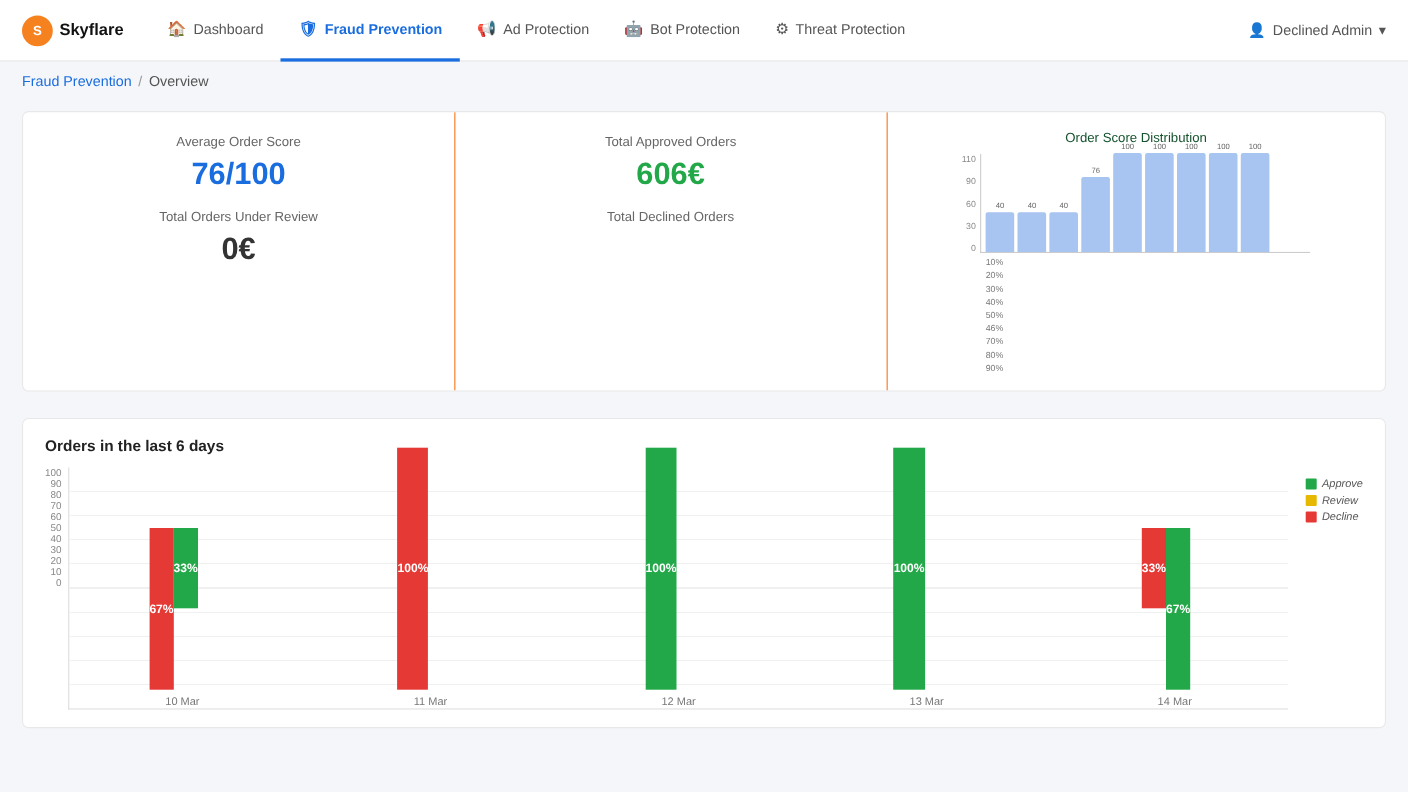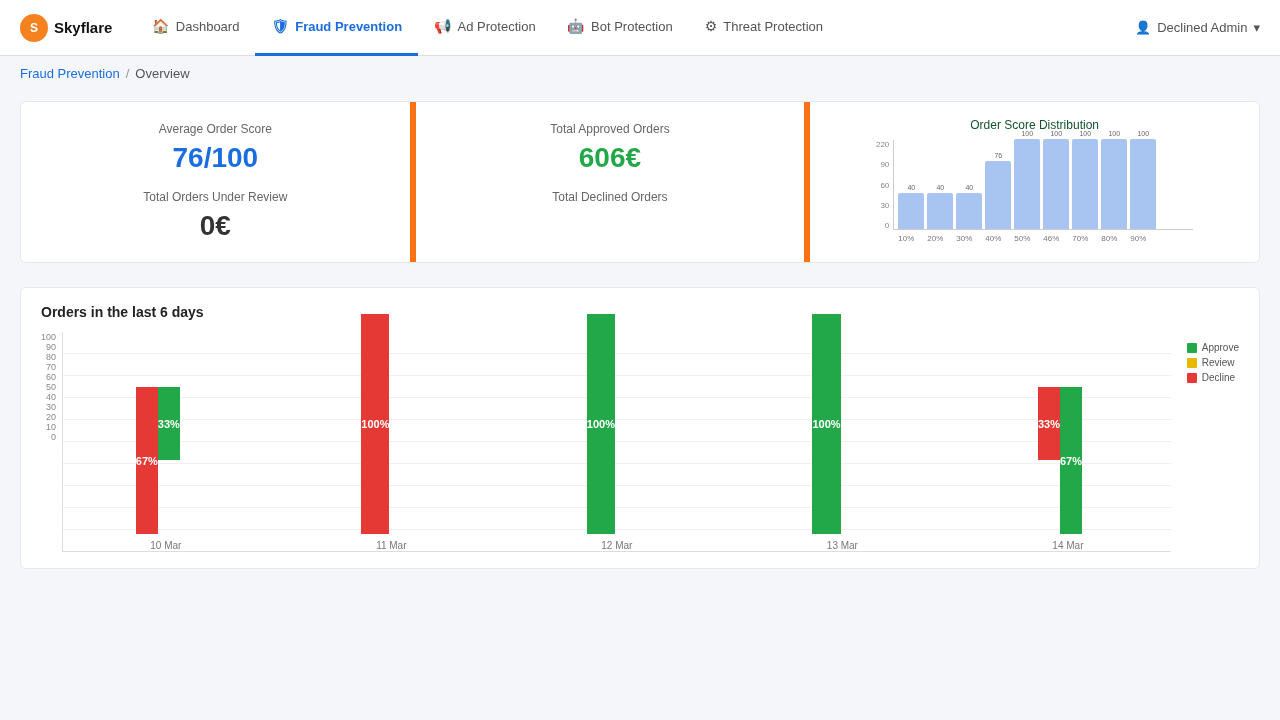--- a/index.html
+++ b/index.html
@@ -86,21 +86,21 @@
       gap: 0;
       background: #fff;
       border: 1px solid #e8e8e8;
       border-radius: 6px;
       margin-bottom: 24px;
       overflow: hidden;
     }
     .stat-card {
       flex: 1;
       padding: 20px 24px;
-      border-right: 6px solid #f97316;
+      border-right: 1px solid #f97316;
       text-align: center;
     }
     .stat-card:last-child { border-right: none; }
     .stat-label {
       font-size: 12px;
       color: #666;
       margin-bottom: 6px;
     }
     .stat-value {
       font-size: 28px;
@@ -152,23 +152,25 @@
       gap: 2px;
     }
     .dist-bar {
       background: #a8c4f0;
       width: 26px;
       border-radius: 2px 2px 0 0;
     }
     .dist-x-labels {
       display: flex;
       gap: 3px;
+      justify-content: center;
       margin-top: 4px;
       width: 300px;
       margin: 4px auto 0;
+      flex-direction: column;
     }
     .dist-x-label {
       width: 26px;
       text-align: center;
       font-size: 8px;
       color: #777;
     }
 
     
     .section-title {
@@ -259,24 +261,25 @@
     .legend {
       display: flex;
       flex-direction: column;
       gap: 4px;
       margin-left: 16px;
       justify-content: flex-start;
       padding-top: 10px;
     }
     .legend-item {
       display: flex;
-      align-items: flex-end;
+      align-items: flex-start;
       gap: 5px;
       font-size: 10px;
       color: #555;
+      font-style: italic;
     }
     .legend-dot {
       width: 10px; height: 10px;
       border-radius: 1px;
       flex-shrink: 0;
     }
     .legend-dot.green { background: #22a848; }
     .legend-dot.yellow { background: #e6b800; }
     .legend-dot.red { background: #e53935; }
   </style>
@@ -337,21 +340,21 @@
     <div class="stat-card">
       <div class="stat-label">Total Approved Orders</div>
       <div class="stat-value green">606€</div>
       <div class="stat-sub-label">Total Declined Orders</div>
     </div>
 
     <div class="chart-panel">
       <div class="chart-title">Order Score Distribution</div>
       <div style="display:flex; align-items:flex-start; justify-content:center;">
         <div style="display:flex; flex-direction:column; justify-content:space-between; height:90px; padding-bottom:0; margin-right:4px; text-align:right;">
-          <span style="font-size:8px; color:#888;">220</span>
+          <span style="font-size:8px; color:#888;">110</span>
           <span style="font-size:8px; color:#888;">90</span>
           <span style="font-size:8px; color:#888;">60</span>
           <span style="font-size:8px; color:#888;">30</span>
           <span style="font-size:8px; color:#888;">0</span>
         </div>
         <div>
           <div class="dist-chart" id="dist-chart-bars">
           <div class="dist-bar-wrap">
                 <div style="font-size: 7px; color: rgb(102, 102, 102);">40</div>
                 <div class="dist-bar" style="height: 36px;"></div>

